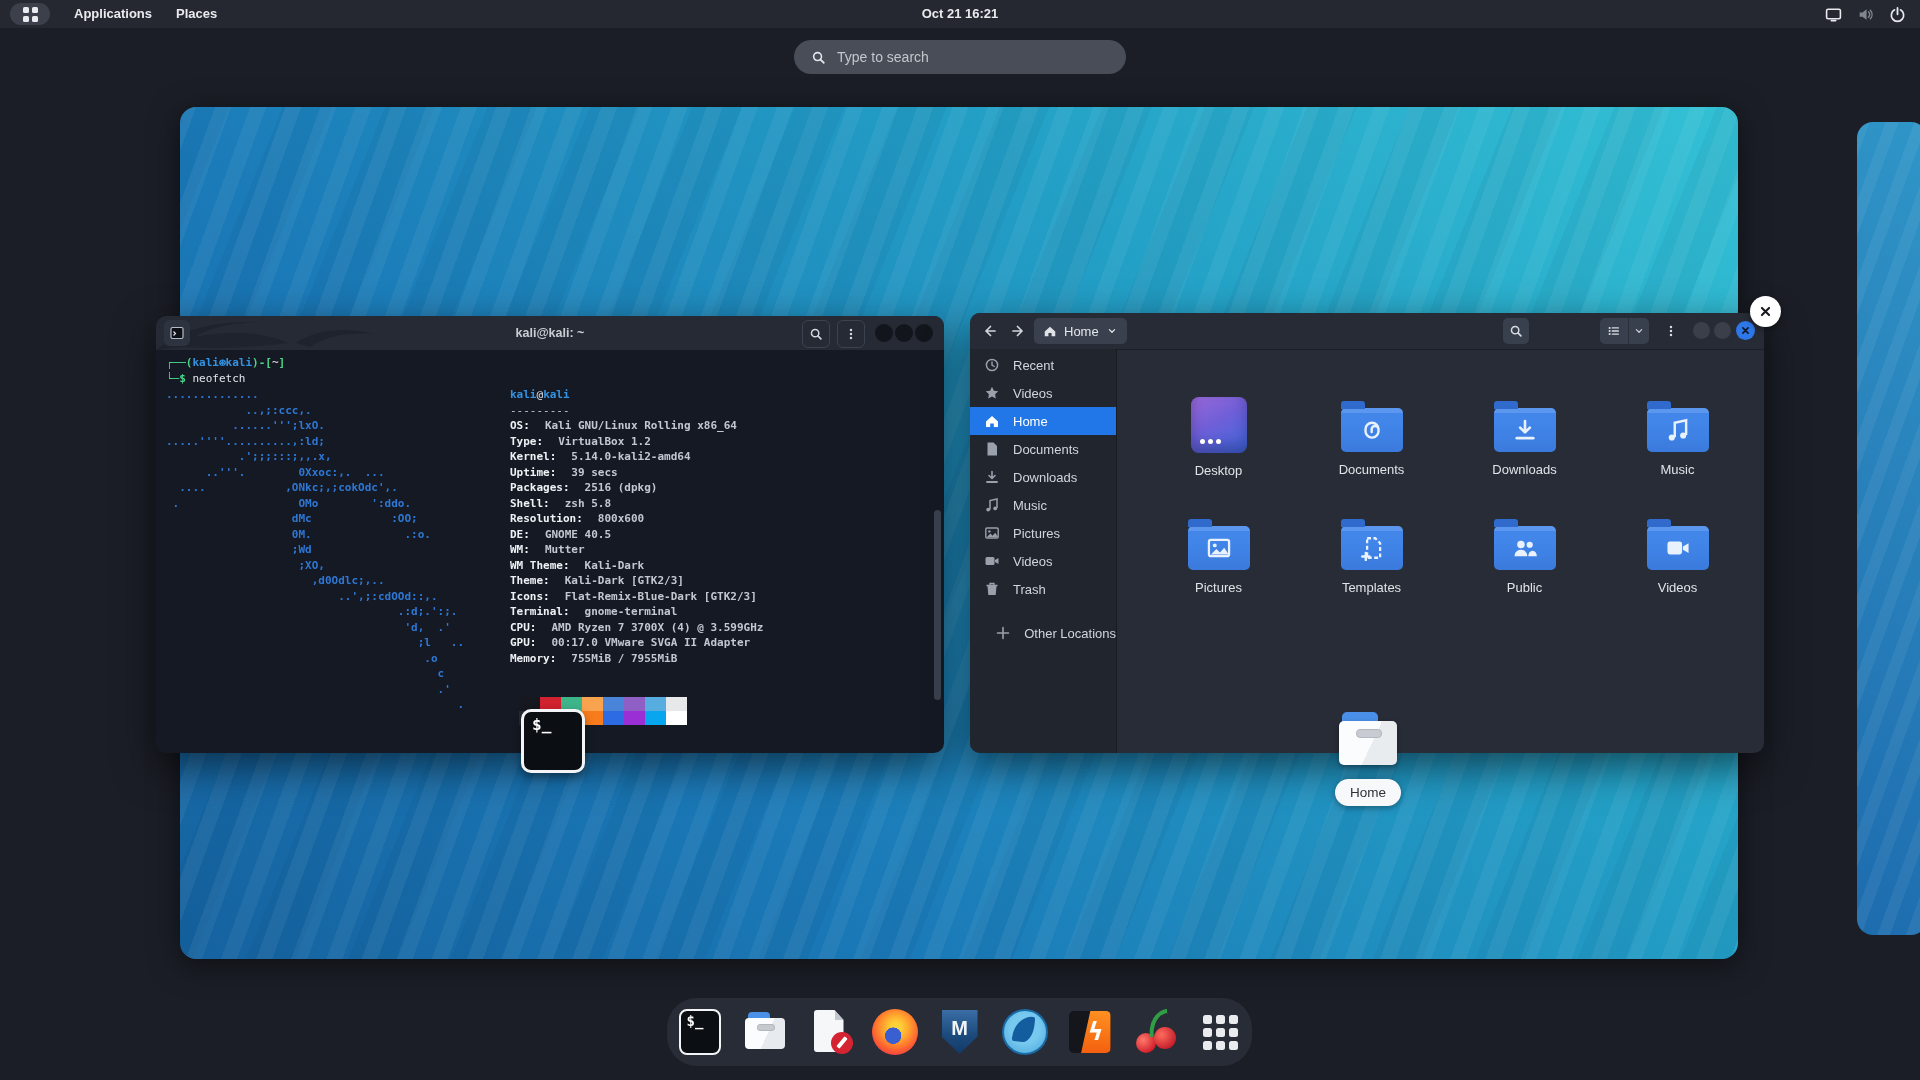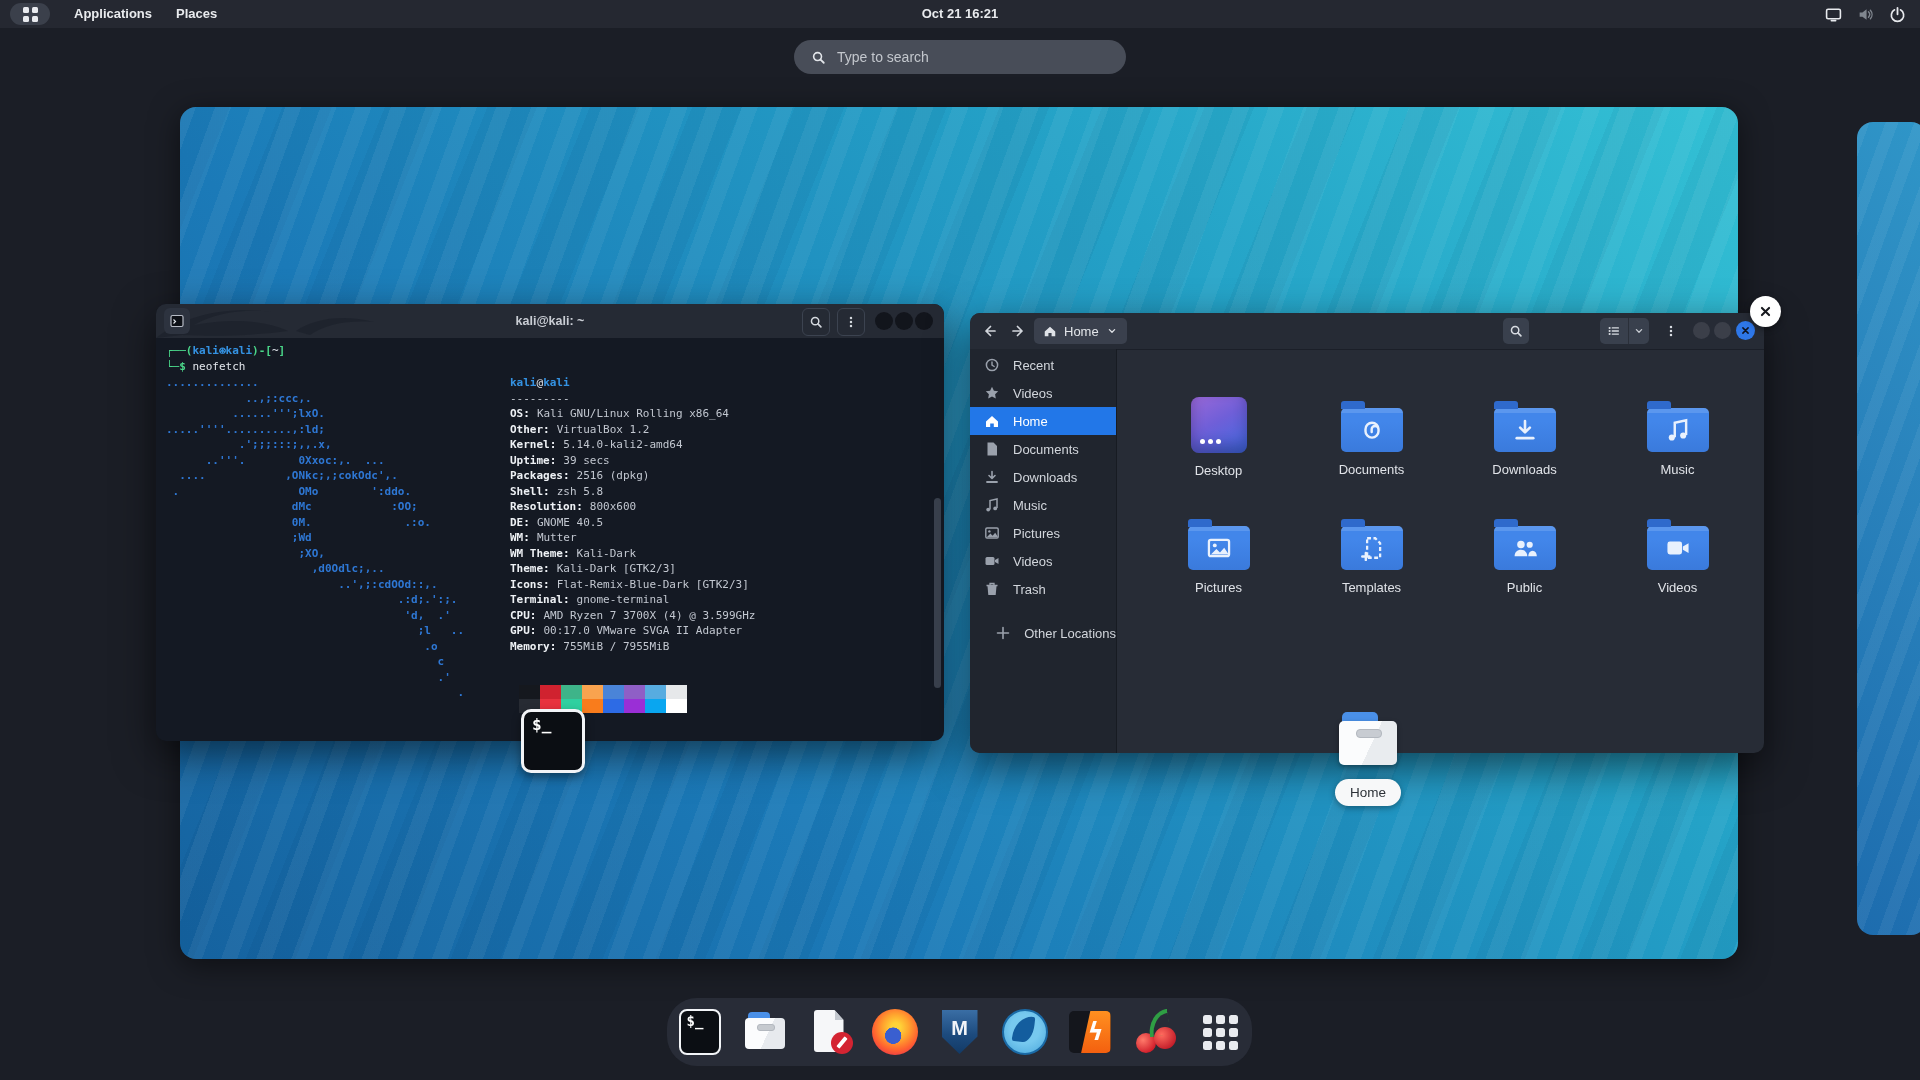--- a/index.html
+++ b/index.html
@@ -32,21 +32,21 @@
       repeating-linear-gradient(110deg,rgba(255,255,255,.055) 0 15px,rgba(255,255,255,0) 15px 33px),
       repeating-linear-gradient(112deg,rgba(0,40,80,.05) 0 46px,rgba(0,40,80,0) 46px 95px);}
   #workspace{position:absolute;left:180px;top:107px;width:1558px;height:852px;border-radius:16px;
     box-shadow:0 6px 30px rgba(0,0,0,.5);z-index:1;}
   #workspace-next{position:absolute;left:1857px;top:122px;width:70px;height:813px;border-radius:16px;
     background:linear-gradient(47deg,#1d6cae 0%,#2a84bd 60%,#2f96c8 100%);z-index:1;}
   #workspace-next::before{content:"";position:absolute;inset:0;border-radius:inherit;
     background:repeating-linear-gradient(110deg,rgba(255,255,255,.06) 0 12px,rgba(255,255,255,0) 12px 27px);}
 
   
-  #terminal-window{position:absolute;left:156px;top:304px;width:788px;height:437px;border-radius:10px;
+  #terminal-window{position:absolute;left:156px;top:316px;width:788px;height:437px;border-radius:10px;
     background:#141923;box-shadow:0 14px 40px rgba(0,0,0,.55);z-index:10;}
   #term-titlebar{position:absolute;left:0;top:0;right:0;height:34px;background:#252a34;
     border-radius:10px 10px 0 0;overflow:hidden;}
   #term-dragon{position:absolute;left:0;top:0;opacity:.8;}
   #term-title{position:absolute;left:0;right:0;top:0;height:34px;line-height:34px;text-align:center;
     font-size:12.5px;font-weight:bold;color:#c9cdd4;}
   .term-hbtn{position:absolute;top:4px;width:26px;height:26px;border-radius:6px;display:flex;
     align-items:center;justify-content:center;color:#d4d8de;}
   #term-launch-btn{left:8px;background:#2d333f;}
   #term-search-btn{left:646px;border:1px solid #3c4350;}
@@ -58,21 +58,21 @@
   #t-prompt{position:absolute;left:10px;top:5px;}
   .pg{color:#4ad689;font-weight:bold;} .pb{color:#3492e2;font-weight:bold;}
   .pw{color:#e2e6ec;} .cmd{color:#e2e6ec;}
   #t-art{position:absolute;left:10px;top:37px;margin:0;color:#2e77d4;font-weight:bold;
     font-family:inherit;font-size:inherit;line-height:inherit;}
   #t-info{position:absolute;left:354px;top:37px;}
   .nf-user{color:#3492e2;font-weight:bold;} .nf-at{color:#e2e6ec;}
   #nf-underline{color:#c7ccd4;}
   .nf-row{height:15.5px;white-space:pre;}
   .nf-row .lbl{color:#eef1f5;font-weight:bold;}
-  .nf-row .val{color:#c2c7d0;margin-left:7px;}
+  .nf-row .val{color:#c2c7d0;margin-left:15px;font-weight:bold;}
   #t-palette{position:absolute;left:363px;top:347px;}
   .palette-row{display:flex;}
   .swatch{width:21px;height:14px;display:block;}
   #term-scrollbar{position:absolute;right:3px;top:160px;width:7px;height:190px;border-radius:4px;background:#3a414e;}
 
   
   #terminal-badge{position:absolute;left:521px;top:709px;width:58px;height:58px;border-radius:10px;
     background:#0b0e13;border:3px solid #f2f4f7;z-index:20;box-shadow:0 4px 10px rgba(0,0,0,.4);}
   #terminal-badge span{display:block;margin:3px 0 0 8px;font-family:"DejaVu Sans Mono",monospace;
     font-weight:bold;font-size:16px;color:#ffffff;}
@@ -384,21 +384,21 @@
                                          c
                                          .'
                                             .</pre>
     <div id="t-info">
       <div class="nf-row"><span class="nf-user">kali</span><span class="nf-at">@</span><span class="nf-user">kali</span></div>
       <div class="nf-row" id="nf-underline">---------</div>
       <div>
 
           <div class="nf-row"><span class="lbl">OS:</span><span class="val">Kali GNU/Linux Rolling x86_64</span></div>
 
-          <div class="nf-row"><span class="lbl">Other:</span><span class="val">VirtualBox 1.2</span></div>
+          <div class="nf-row"><span class="lbl">Type:</span><span class="val">VirtualBox 1.2</span></div>
 
           <div class="nf-row"><span class="lbl">Kernel:</span><span class="val">5.14.0-kali2-amd64</span></div>
 
           <div class="nf-row"><span class="lbl">Uptime:</span><span class="val">39 secs</span></div>
 
           <div class="nf-row"><span class="lbl">Packages:</span><span class="val">2516 (dpkg)</span></div>
 
           <div class="nf-row"><span class="lbl">Shell:</span><span class="val">zsh 5.8</span></div>
 
           <div class="nf-row"><span class="lbl">Resolution:</span><span class="val">800x600</span></div>

